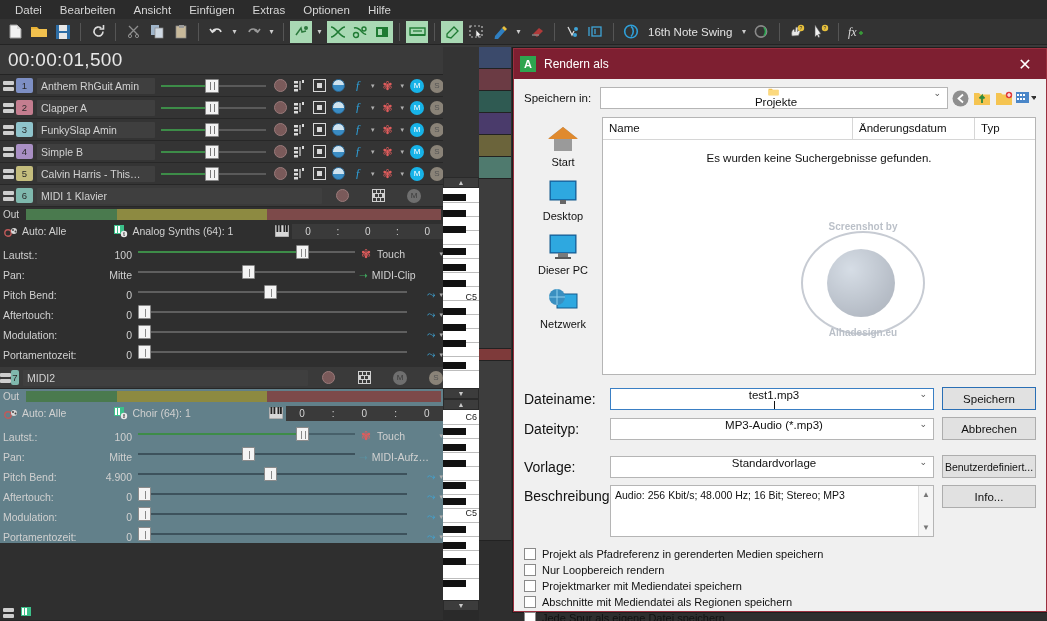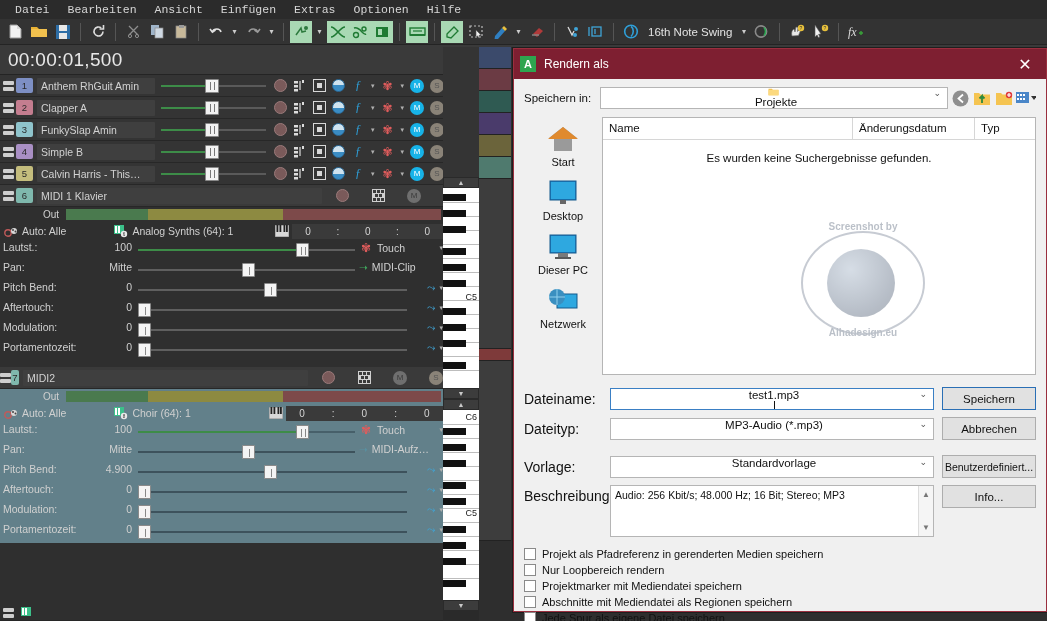--- a/index.html
+++ b/index.html
@@ -7,21 +7,21 @@
     width: 1047px; height: 621px;
     background: #2b2b2b;
     font-family: "Liberation Sans", sans-serif;
     overflow: hidden;
   }
   #app { position: relative; width: 1047px; height: 621px; background: #2f2f2f; }
 
   
   .menubar {
     height: 19px; background: #2b2b2b; display: flex; align-items: center;
-    padding-left: 6px; gap: 0px; font-family: Liberation Mono, monospace;
+    padding-left: 6px; gap: 0px;
   }
   .menubar .mi {
     color: #d6d6d6; font-size: 11.5px; padding: 2px 9px; cursor: default;
   }
 
   
   .toolbar {
     height: 26px; background: #333333; display: flex; align-items: center;
     padding-left: 4px; gap: 2px; border-bottom: 1px solid #242424;
   }
@@ -83,25 +83,25 @@
   .ic.gear { color:#e05c5c; font-size:12px; }
   .ic.mm { width:14px;height:14px;border-radius:50%; background:#17b3e8; color:#fff; font-size:8px;
            display:flex;align-items:center;justify-content:center; }
   .ic.ss { width:14px;height:14px;border-radius:50%; background:#8a8378; color:#555; font-size:8px;
            display:flex;align-items:center;justify-content:center; }
   .caret { color:#b0b0b0; font-size:7px; }
 
   
   .midipanel { background: #2f2f2f; }
   .outbar { height: 14px; display:flex; align-items:center; }
-  .outbar .lbl { width:26px; color:#cfcfcf; font-size:10px; padding-left:3px;margin-left:40px; }
+  .outbar .lbl { width:26px; color:#cfcfcf; font-size:10px; padding-left:3px; }
   .meter { flex:1; height:11px; margin-right:2px;
     background: linear-gradient(to right,
       #4a7a4e 0%, #4a7a4e 22%, #8d8a41 22%, #8d8a41 58%, #7d4a4a 58%, #7d4a4a 100%); }
-  .srow { height: 20px; display:flex; align-items:flex-start; font-size:10.5px; color:#d0d0d0; position:relative; }
+  .srow { height: 20px; display:flex; align-items:flex-end; font-size:10.5px; color:#d0d0d0; position:relative; }
   .srow .cap { width: 86px; padding-left:3px; }
   .srow .val { width: 52px; text-align: right; padding-right: 6px; color:#cfcfcf; }
   .slider { position: relative; flex: 1; height: 18px; margin-right: 4px; }
   .slider .trk { position:absolute; left:0; right:0; top:8px; height:2px; background:#5f5f5f; }
   .slider .fill { position:absolute; left:0; top:8px; height:2px; background:#3d8c48; }
   .slider .th { position:absolute; top:2px; width:13px; height:14px; background:#f4f4f4;
                 border:1px solid #8a8a8a; border-radius:1px; }
   .slider .th.wide::before,.slider .th.wide::after{content:"";position:absolute;top:3px;width:1px;height:8px;background:#888;}
   .slider .th.wide::before{left:4px;} .slider .th.wide::after{left:8px;}
   .slider .th.thin::after{content:"";position:absolute;left:6px;top:3px;width:1px;height:8px;background:#888;}

